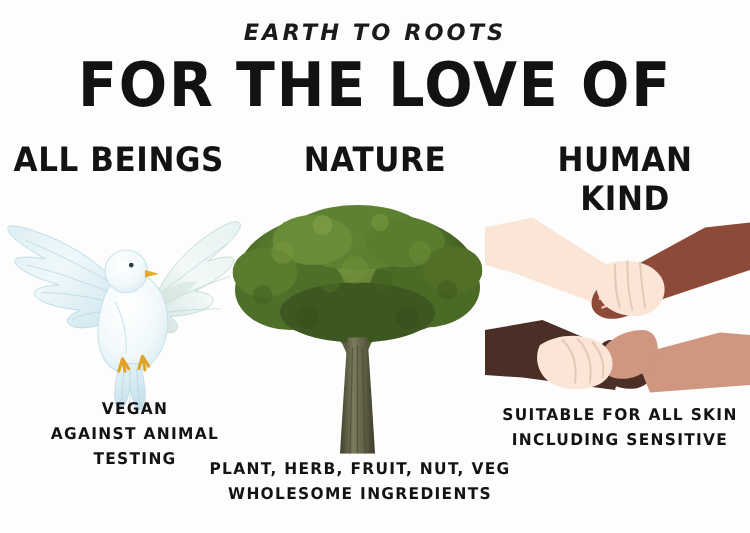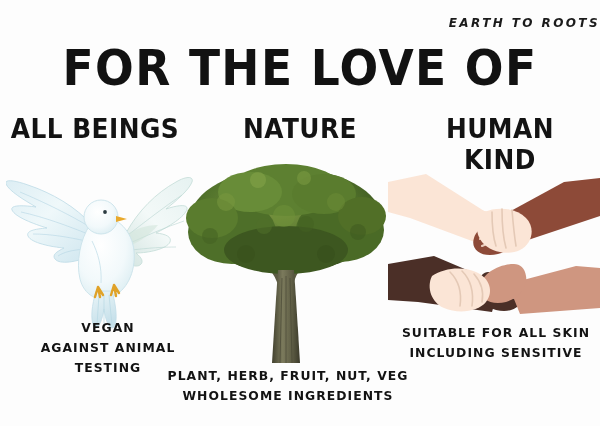--- a/index.html
+++ b/index.html
@@ -10,23 +10,23 @@
     font-family:"Liberation Sans", sans-serif;
     overflow:hidden;
     position:relative;
     color:#161616;
   }
   .poster{position:relative;width:600px;height:426px;}
 
   
   .kicker{
     position:absolute;top:16px;left:0;width:600px;
-    text-align:right;
-    font-family:"DejaVu Sans", sans-serif;
-    font-size:12px;font-weight:700;font-style:italic;
+    text-align:center;
+    font-family:"DejaVu Sans", sans-serif;
+    font-size:18px;font-weight:700;font-style:italic;
     letter-spacing:2.4px;
     color:#1b1b1b;
   }
   .headline{
     position:absolute;top:44px;left:0;width:600px;
     text-align:center;
     font-family:"DejaVu Sans", sans-serif;
     font-size:49px;font-weight:700;
     letter-spacing:1.5px;
     line-height:1;

